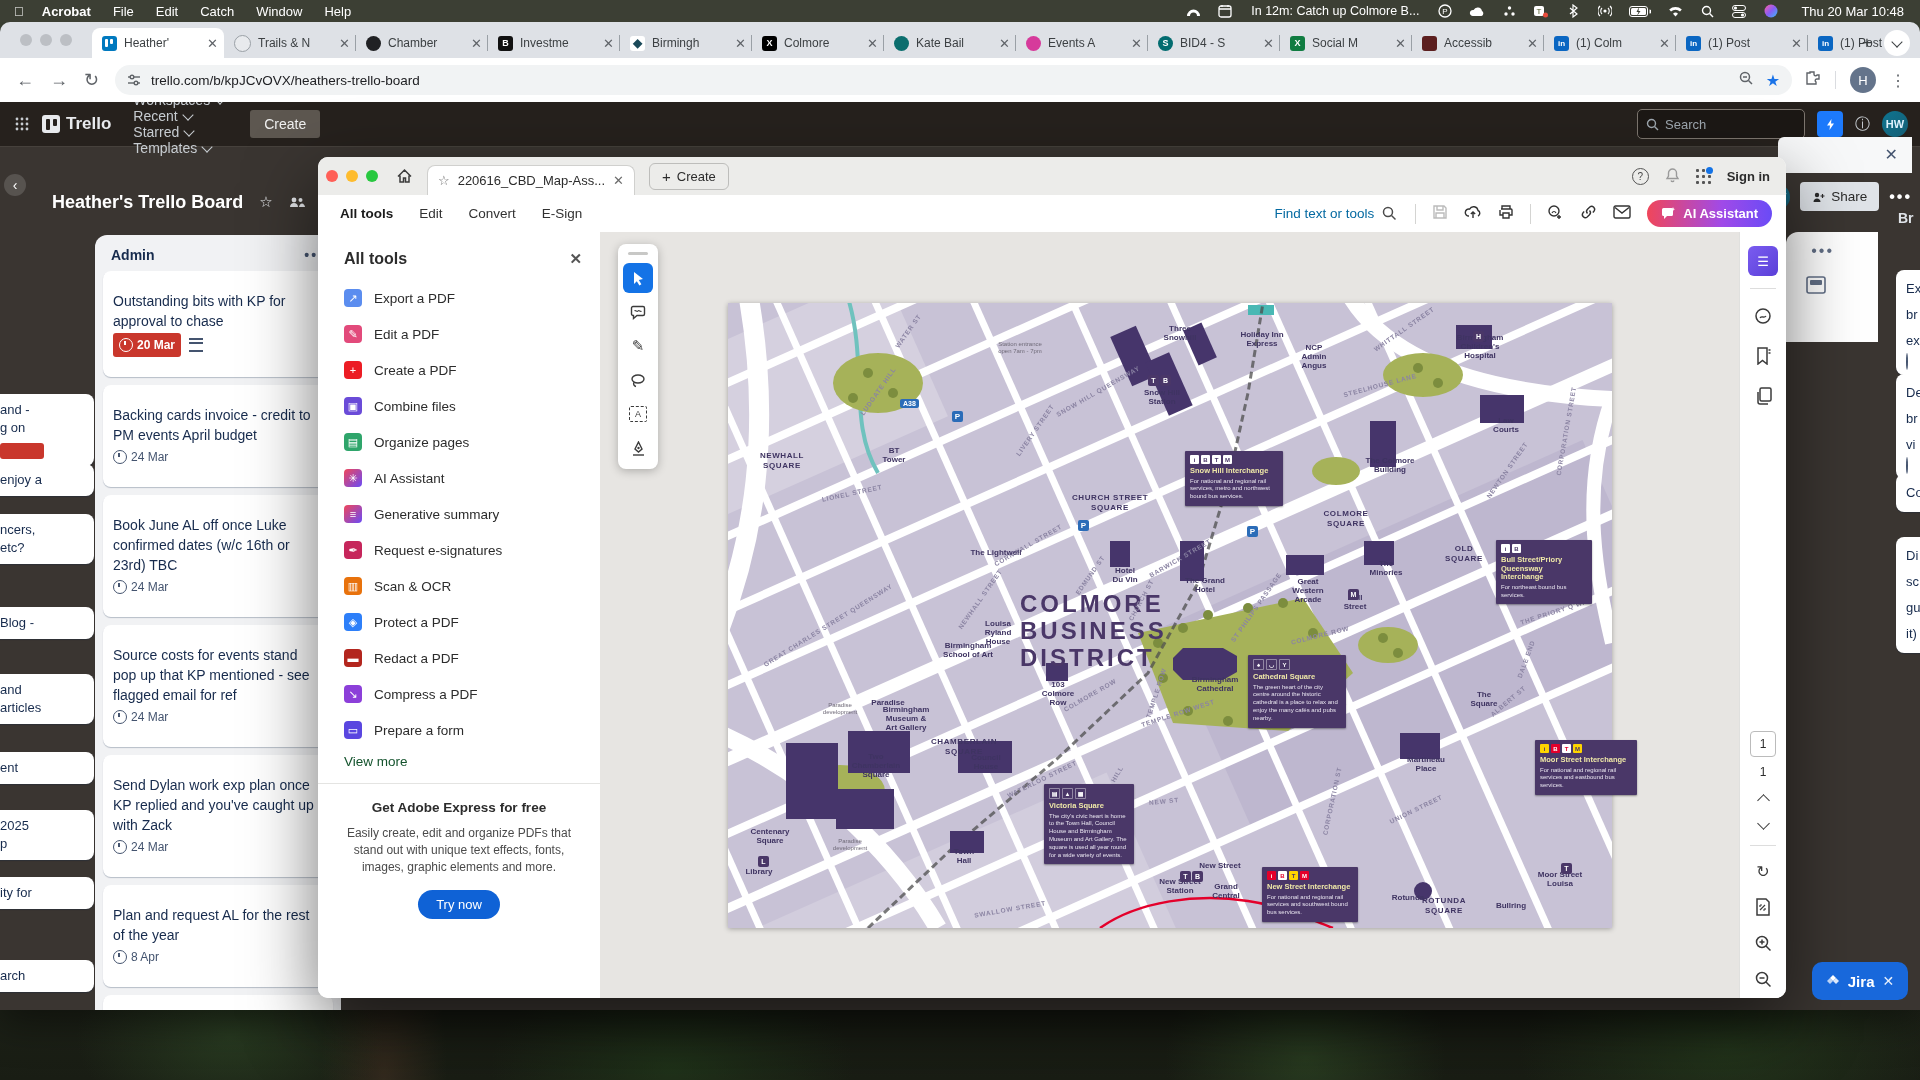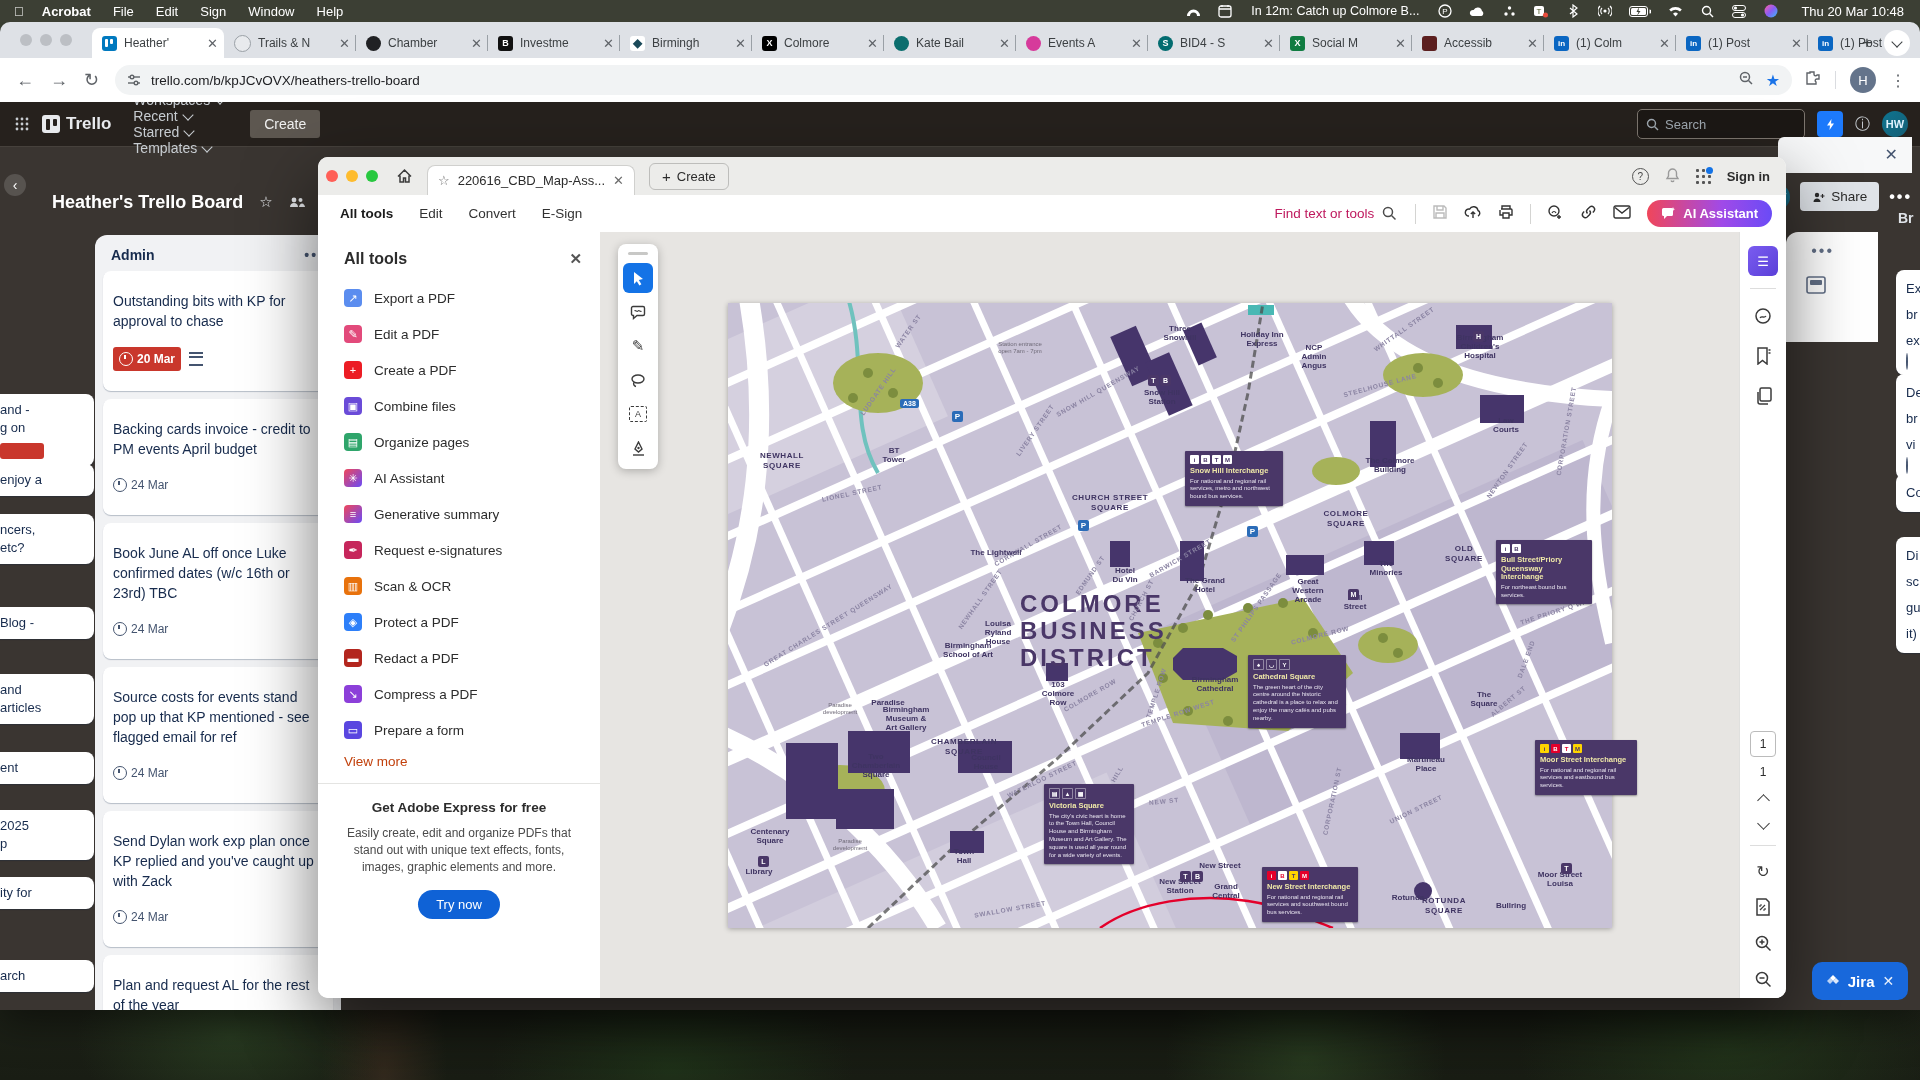--- a/index.html
+++ b/index.html
@@ -105,21 +105,21 @@
   #left-strip{position:absolute;left:0;top:130px;width:70px;height:760px;}
   .lfrag{position:absolute;left:-18px;width:84px;background:#fff;border-radius:8px;padding:7px 10px 7px 18px;
     box-shadow:0 1px 1px rgba(9,30,66,.25);font-size:13px;color:#172b4d;line-height:18px;}
   .lfrag .stub-badge{width:44px;height:16px;border-radius:3px;background:#c9372c;margin-top:6px;}
   #admin-list{position:absolute;left:95px;top:133px;width:230px;background:#f1f2f4;border-radius:12px;padding:8px;
     box-shadow:0 1px 1px rgba(9,30,66,.25);}
   #admin-head{display:flex;align-items:center;padding:4px 8px 8px;color:#172b4d;font-size:14px;font-weight:bold;}
   #admin-head .dots{margin-left:auto;color:#44546f;letter-spacing:2px;}
   .tcard{background:#fff;border-radius:8px;box-shadow:0 1px 1px rgba(9,30,66,.25);padding:20px 10px;margin-bottom:8px;
     font-size:14px;color:#172b4d;line-height:20px;}
-  .tcard .meta{display:flex;align-items:center;gap:8px;margin-top:16px;}
+  .tcard .meta{display:flex;align-items:center;gap:8px;margin-top:2px;}
   .badge{display:inline-flex;align-items:center;gap:4px;font-size:12px;color:#44546f;}
   .badge.overdue{background:#c9372c;color:#fff;border-radius:3px;padding:2px 6px;font-weight:bold;}
   .clock-ic{width:12px;height:12px;border:1.5px solid currentColor;border-radius:50%;position:relative;display:inline-block;}
   .clock-ic::before{content:"";position:absolute;left:4px;top:2px;width:1.5px;height:4px;background:currentColor;}
   .desc-ic{width:14px;height:10px;border-top:2px solid #44546f;border-bottom:2px solid #44546f;position:relative;}
   .desc-ic::before{content:"";position:absolute;left:0;top:2px;width:100%;height:2px;background:#44546f;}
   #add-card{display:flex;align-items:center;gap:8px;color:#44546f;font-size:14px;padding:6px 8px 2px;}
   #br-list{position:absolute;right:0;top:108px;width:30px;height:600px;}
   #br-list .br-head{color:#dfe3e8;font-weight:bold;font-size:14px;padding-left:8px;}
   .brcard{position:absolute;left:6px;width:40px;background:#fff;border-radius:8px 0 0 8px;
@@ -138,34 +138,34 @@
   #ac-create{display:flex;align-items:center;gap:6px;border:1px solid #bdbdbb;border-radius:6px;padding:4px 12px;
     font-size:13px;color:#2c2c2c;margin-left:14px;}
   #ac-tb-right{margin-left:auto;display:flex;align-items:center;gap:16px;margin-right:16px;color:#444;font-size:13px;}
   #ac-signin{font-weight:bold;color:#2c2c2c;}
   .waffle{position:relative;width:15px;height:15px;}
   .waffle i{position:absolute;width:3px;height:3px;background:#555;border-radius:1px;}
   .waffle .bd{position:absolute;right:-2px;top:-2px;width:7px;height:7px;background:#1473e6;border-radius:50%;}
   #ac-toolbar{position:absolute;left:0;top:38px;width:100%;height:37px;background:#fff;border-bottom:1px solid #dcdcda;
     display:flex;align-items:center;font-size:13.5px;color:#323232;}
   #ac-menu{display:flex;gap:26px;margin-left:22px;}
-  #ac-find{margin-left:auto;display:flex;align-items:center;gap:8px;color:#be185d;}
+  #ac-find{margin-left:auto;display:flex;align-items:center;gap:8px;color:#0369a1;}
   #ac-icons{display:flex;align-items:center;gap:16px;margin:0 14px 0 18px;}
   .vdiv{width:1px;height:20px;background:#d4d4d2;}
   #ai-btn{display:flex;align-items:center;gap:7px;color:#fff;font-weight:bold;font-size:13px;border-radius:16px;
     padding:6px 14px;background:linear-gradient(90deg,#f0465a,#a04ae8 60%,#6a4bf6);}
   
   #tools-panel{position:absolute;left:0;top:75px;width:282px;height:766px;background:#fff;border-right:1px solid #e0e0de;}
   #tp-head{display:flex;align-items:center;padding:18px 18px 12px 26px;font-size:16px;font-weight:bold;color:#2c2c2c;}
   #tp-head .x{margin-left:auto;color:#555;font-size:15px;}
   .tool-row{display:flex;align-items:center;gap:12px;padding:9px 26px;font-size:13.5px;color:#2c2c2c;}
   .tool-ic{width:18px;height:18px;border-radius:4px;color:#fff;font-size:11px;display:flex;align-items:center;
     justify-content:center;flex:none;}
   .tool-ic.grad{background:linear-gradient(135deg,#f0465a,#6a4bf6);}
-  #tp-more{color:#c2410c;font-size:13.5px;padding:6px 26px 14px;}
+  #tp-more{color:#14532d;font-size:13.5px;padding:6px 26px 14px;}
   #tp-promo{border-top:1px solid #e4e4e2;padding:16px 26px 0;}
   #tp-promo h4{margin:0 0 10px;font-size:13.5px;color:#2c2c2c;text-align:center;}
   #tp-promo p{margin:0;font-size:12px;color:#4b4b4b;line-height:17px;text-align:center;}
   #try-now{display:block;margin:14px auto 0;background:#0f62d6;color:#fff;border-radius:16px;padding:7px 18px;
     font-size:13px;width:fit-content;}
   
   #quicktools{position:absolute;left:300px;top:87px;width:40px;background:#fff;border-radius:8px;
     box-shadow:0 2px 10px rgba(0,0,0,.25);padding:6px 0;display:flex;flex-direction:column;align-items:center;gap:4px;z-index:5;}
   #quicktools .handle{width:20px;height:3px;border-radius:2px;background:#c8c8c6;margin:2px 0 4px;}
   .qt{width:30px;height:30px;border-radius:6px;display:flex;align-items:center;justify-content:center;color:#3b3b3b;font-size:15px;}
@@ -217,21 +217,21 @@
   #jira .x{font-weight:normal;font-size:14px;opacity:.9;}
 </style>
 </head>
 <body>
 
 <div id="stage">
   <div id="wallpaper"></div>
 
   <div id="menubar">
     <span class="apple"></span>
-    <span id="mb-items"><span class="mitem app">Acrobat</span><span class="mitem">File</span><span class="mitem">Edit</span><span class="mitem">Sign</span><span class="mitem">Window</span><span class="mitem">Help</span></span>
+    <span id="mb-items"><span class="mitem app">Acrobat</span><span class="mitem">File</span><span class="mitem">Edit</span><span class="mitem">Catch</span><span class="mitem">Window</span><span class="mitem">Help</span></span>
     <span class="spacer"></span>
     <div class="stat">
         <span class="mb-ico">
           <svg width="15" height="12" viewBox="0 0 15 12">
             <path d="M1 11a6.5 6.5 0 0 1 13 0h-3a3.5 3.5 0 0 0-7 0z" fill="#fff"></path>
           </svg>
         </span>
         <span class="mb-ico">
           <svg width="14" height="14" viewBox="0 0 14 14">
             <rect x="1" y="2" width="12" height="11" rx="2" fill="none" stroke="#fff" stroke-width="1.3"></rect>

